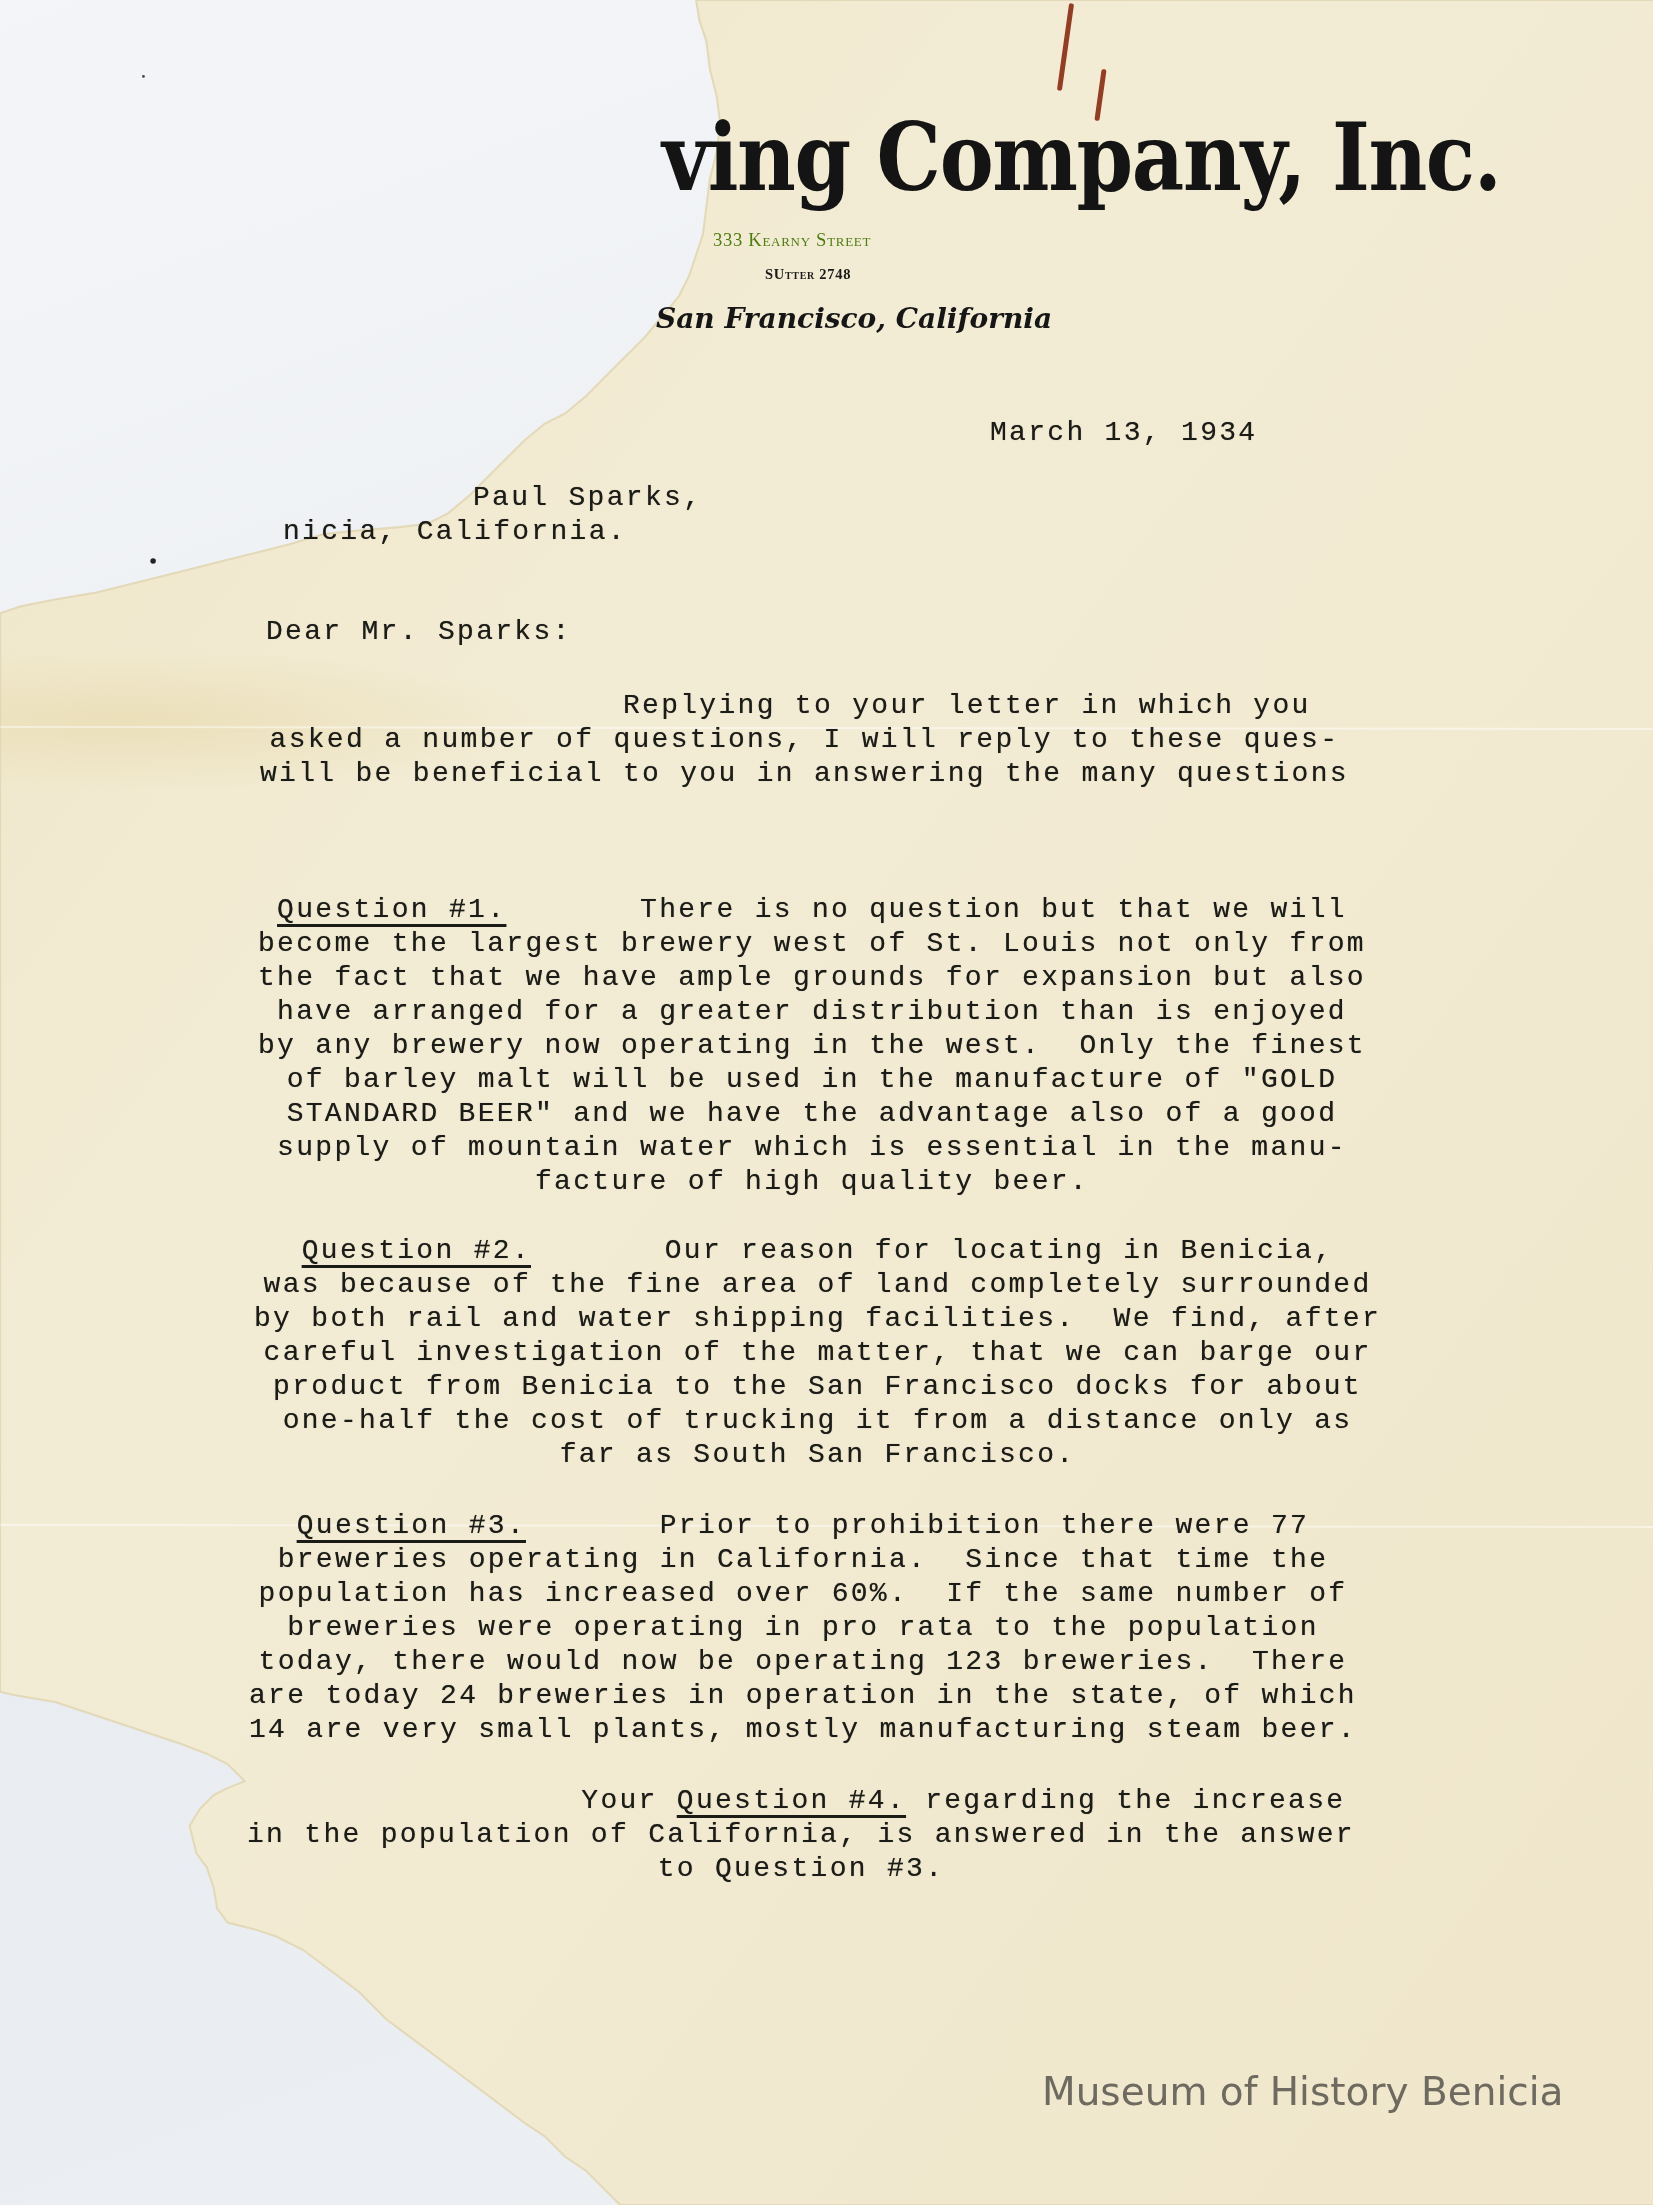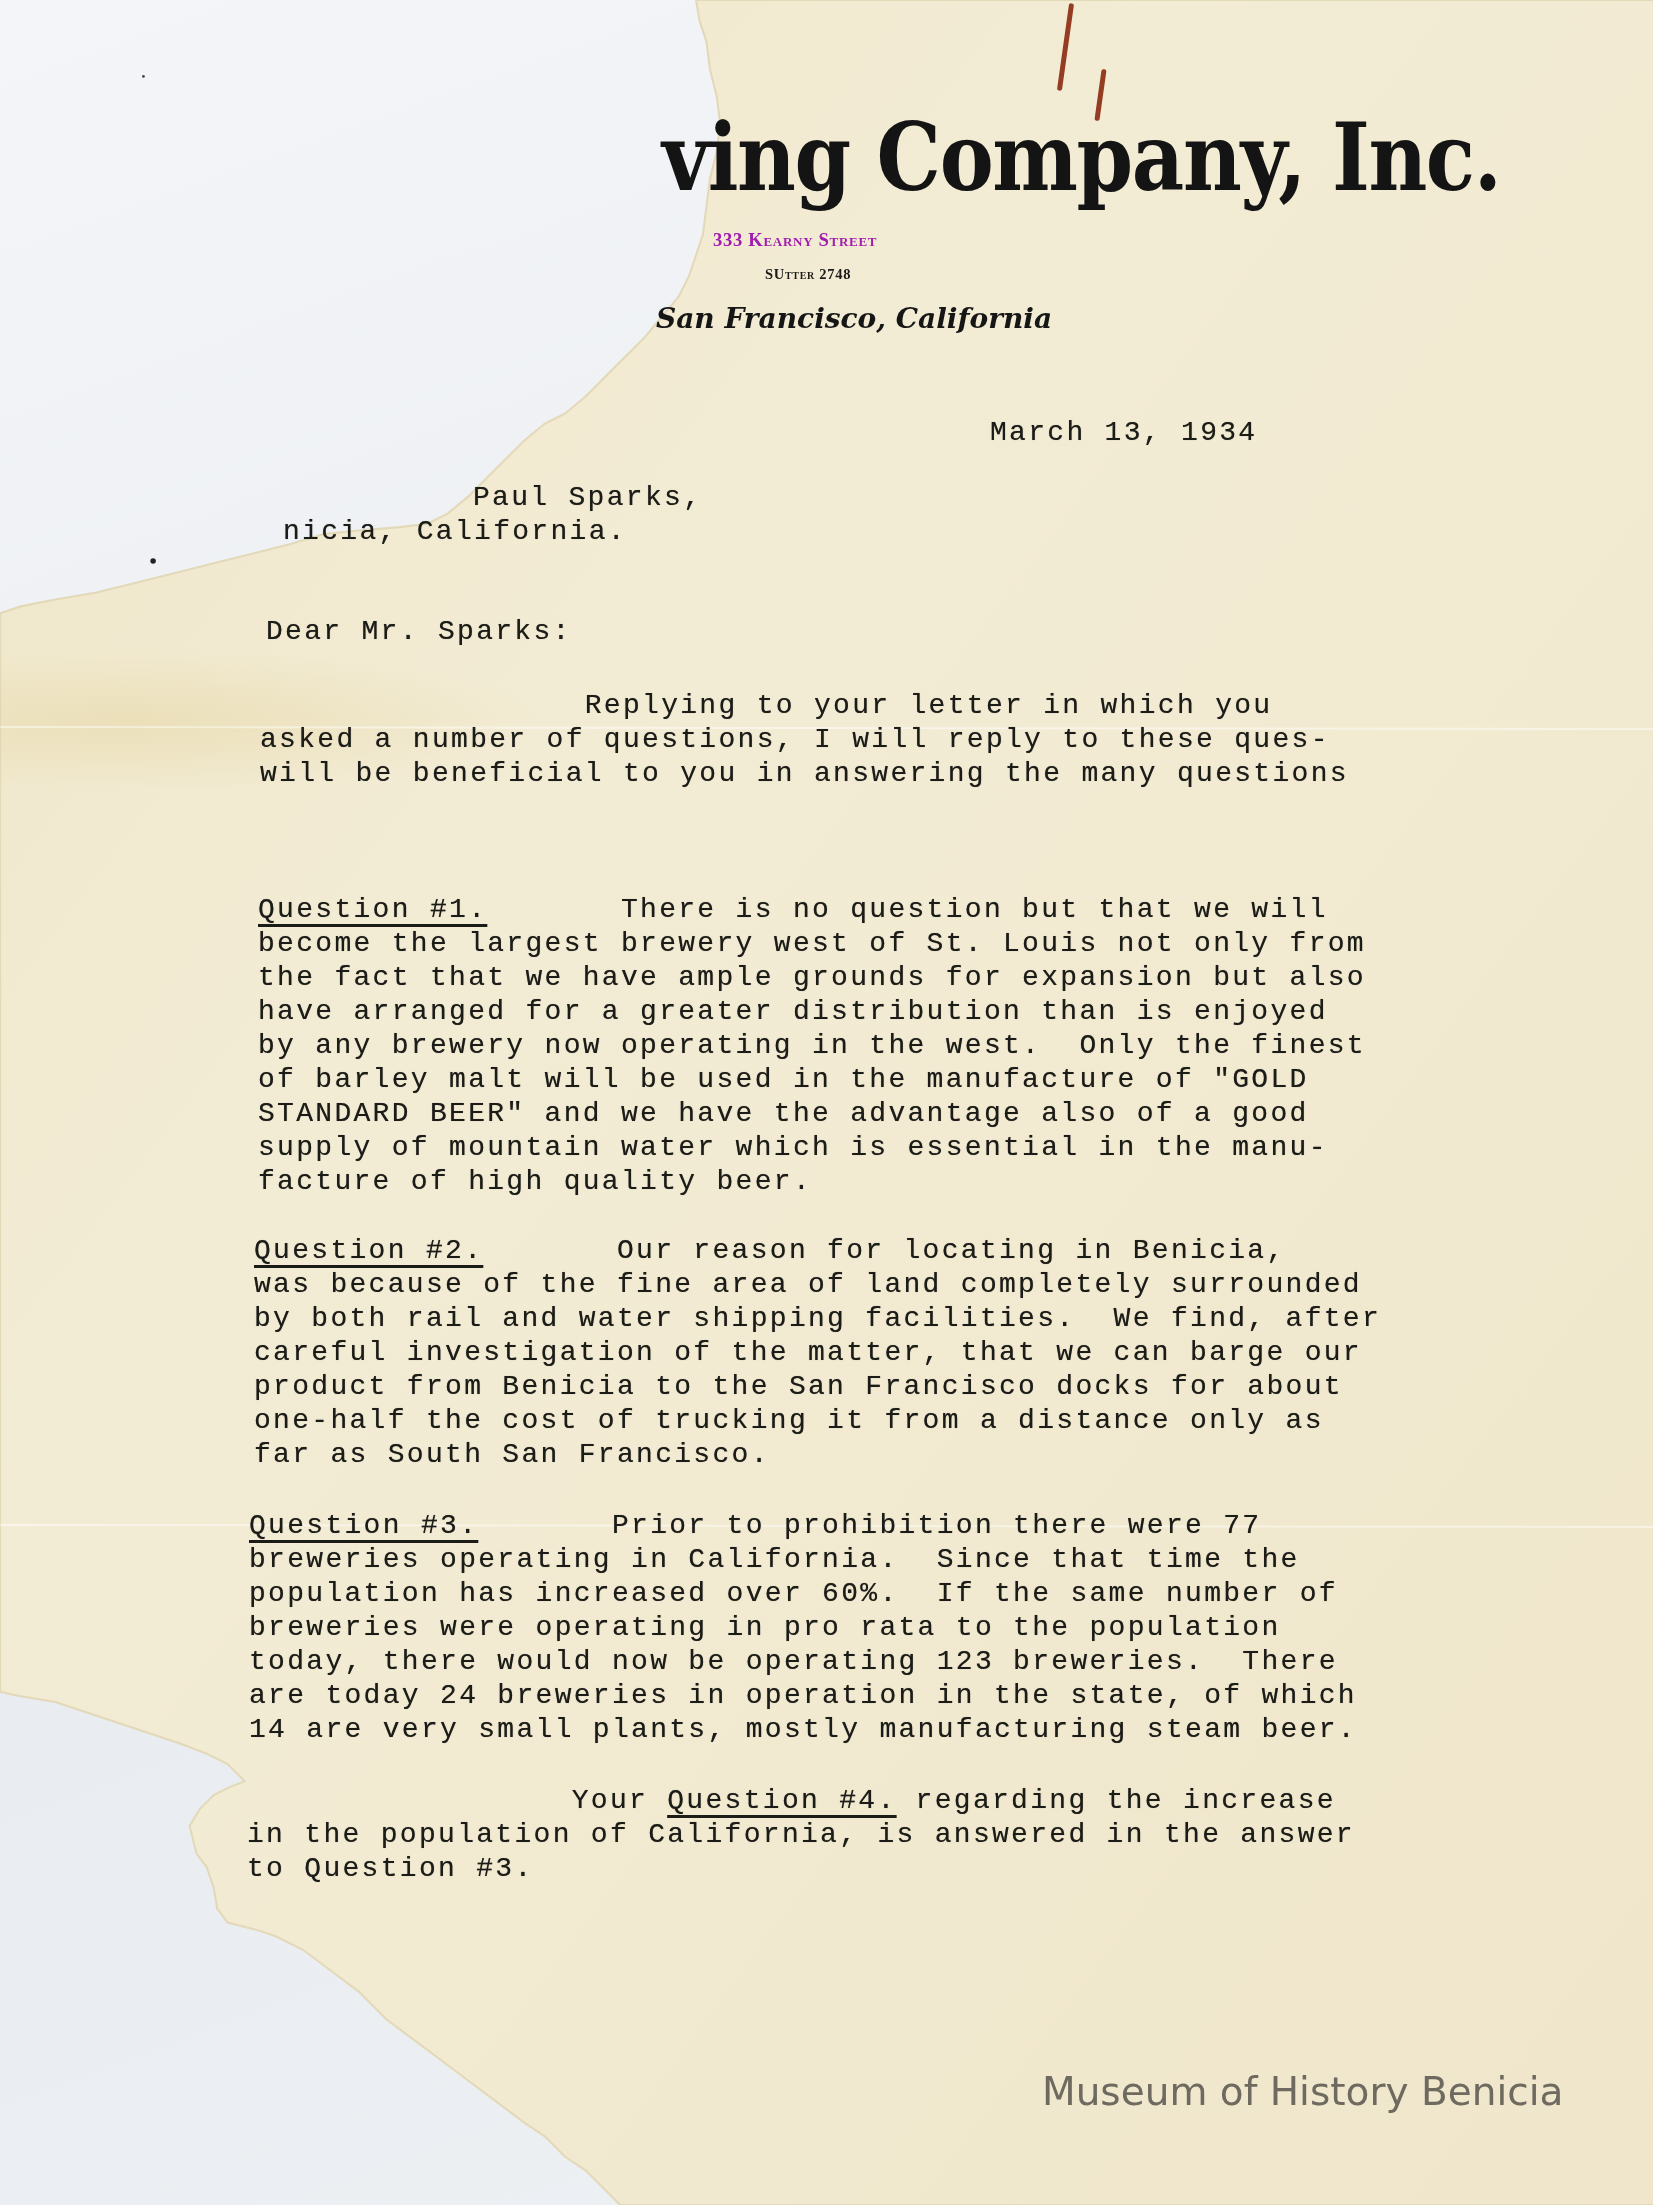--- a/index.html
+++ b/index.html
@@ -24,42 +24,43 @@
       position: absolute;
       left: 0; top: 0;
       width: 1654px;
       height: 2205px;
     }
     .layer {
       position: absolute;
       left: 0; top: 0;
       width: 1596px;
       height: 2205px;
+      text-align: center;
     }
     .abs { position: absolute; white-space: pre; }
 
     
     .lh-company {
       font-family: "DejaVu Serif", "Liberation Serif", serif;
       font-weight: bold;
       font-size: 81px;
       letter-spacing: -1.4px;
       color: #141414;
       left: 662px;
       top: 103px;
       transform: scaleY(1.15);
       transform-origin: left top;
     }
     .lh-street {
       font-family: "Liberation Serif", "DejaVu Serif", serif;
-      font-weight: bold;
+      font-weight: normal;
       font-size: 18.6px;
       letter-spacing: 0.7px;
       font-variant: small-caps;
-      color: #a21caf;
+      color: #4d7c0f;
       left: 713px;
       top: 229px;
     }
     .lh-phone {
       font-family: "Liberation Serif", "DejaVu Serif", serif;
       font-weight: bold;
       font-size: 14.5px;
       letter-spacing: 0.7px;
       font-variant: small-caps;
       color: #1a1a1a;

